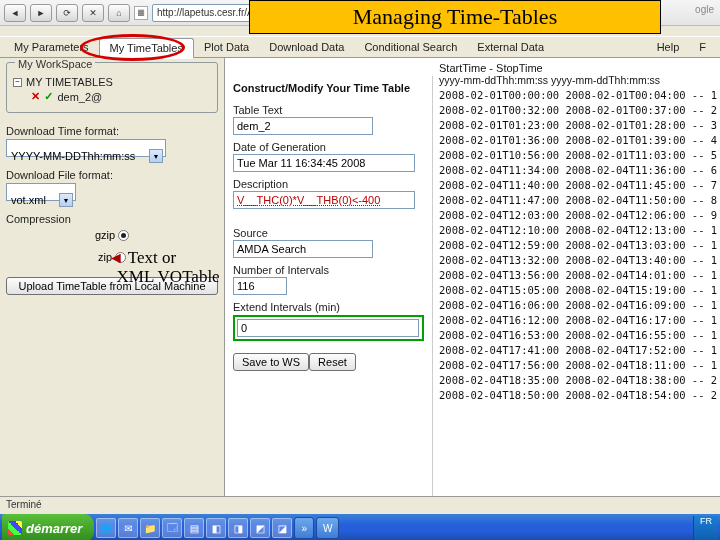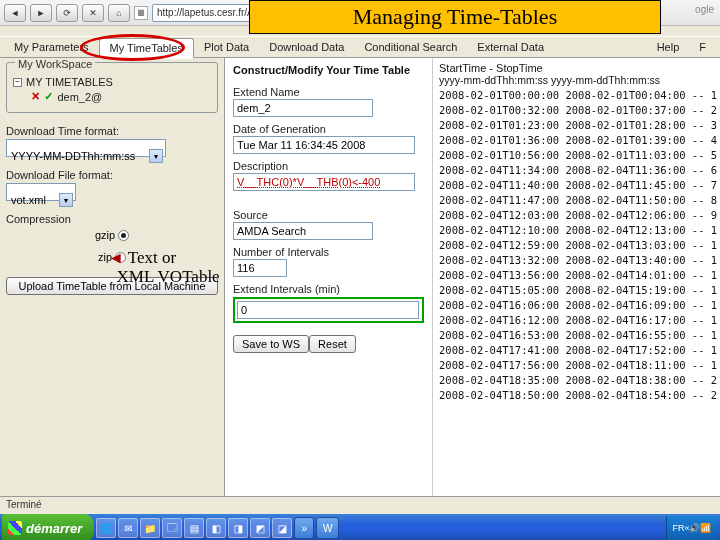--- a/index.html
+++ b/index.html
@@ -30,39 +30,39 @@
   .select .arrow { width:14px; height:14px; background:linear-gradient(#dbeafe,#b9cff0); border:1px solid #7f9db9; display:flex; align-items:center; justify-content:center; font-size:7px; }
   .small-select { width:70px; }
   .radio-row { margin-top:4px; display:flex; gap:10px; align-items:center; font-size:11px;flex-direction:column;}
   .radio { width:11px; height:11px; border:1px solid #777; border-radius:50%; background:#fff; display:inline-flex; align-items:center; justify-content:center;}
   .radio.checked::after { content:""; width:5px; height:5px; border-radius:50%; background:#222; }
   .annot { position:absolute; left:108px; top:190px; font-family:"Times New Roman",serif; font-size:17px; line-height:19px; color:#000; }
   .annot-arrow { color:#a00; font-size:16px; }
   .btn { background:linear-gradient(#fdfdfd,#e3e3e3); border:1px solid #707070; border-radius:3px; padding:2px 8px; font-size:11px; cursor:pointer; }
   .upload-btn { margin-top:14px; width:212px; }
   .main { flex:1; background:#fff; display:flex; position:relative; }
-  .form-col { width:208px; padding:6px 8px; border-right:1px solid #ccc; }
+  .form-col { width:208px; padding:6px 8px; border-right:1px solid #ccc;margin-top:18px; }
   .form-head { font-weight:bold; font-size:11px; color:#111; margin-bottom:10px;}
   .form-lbl { display:block; font-size:11px; margin-top:6px; color:#222; }
   .inp { width:140px; height:18px; border:1px solid #7f9db9; background:#fff; padding:0 3px; font-size:11px; margin-top:1px; display:flex; align-items:center; }
   .inp.wide { width:182px; }
   .inp.red { color:#b00; text-decoration:underline dotted #b00; }
   .green-box { border:2px solid #00a000; padding:2px; margin-top:2px; }
   .btn-row { margin-top:12px; display:flex; gap:0; }
   .list-col { flex:1; padding:4px 6px; font-size:10.5px; color:#111; overflow:hidden; }
   .list-head { font-size:11px; color:#111; }
   .list-sub { font-size:10.5px; color:#111; margin-bottom:2px; }
   .list-row { white-space:nowrap; font-family:Tahoma,monospace; font-size:10.5px; line-height:15px;}
   .statusbar { height:18px; border-top:1px solid #999; background:#ece9d8; font-size:10px; padding:2px 6px; color:#333;}
   .taskbar { height:28px; background:linear-gradient(#3a81d7,#245edb 40%,#245edb 60%,#1a49a6); display:flex; align-items:center; padding:0 2px; gap:2px;}
   .start { height:28px; padding:0 12px 0 6px; background:linear-gradient(#5abf3a,#2e8b1a); border-radius:3px 10px 10px 3px; color:#fff; font-weight:bold; font-style:italic; font-size:13px; display:flex; align-items:center; gap:4px;}
   .start .flag { width:14px; height:14px; background:linear-gradient(45deg,#f44 25%,#4f4 25% 50%,#44f 50% 75%,#ff4 75%); border-radius:2px;}
   .tb-item { width:20px; height:20px; background:rgba(255,255,255,0.25); border:1px solid rgba(255,255,255,0.4); border-radius:2px; display:flex; align-items:center; justify-content:center; font-size:10px; color:#fff;}
   .tb-tab { height:22px; background:linear-gradient(#6fa9ec,#3c7ed8); border:1px solid #1e4a99; border-radius:3px; padding:0 6px; color:#fff; font-size:10px; display:flex; align-items:center; gap:3px; min-width:14px;}
-  .tray { margin-left:auto; display:flex; align-items:center; gap:0; padding:0 6px; height:24px; background:linear-gradient(#1a7fd4,#0f5fb0); border-left:1px solid #0a4a8c;}
+  .tray { margin-left:auto; display:flex; align-items:center; gap:12px; padding:0 6px; height:24px; background:linear-gradient(#1a7fd4,#0f5fb0); border-left:1px solid #0a4a8c;flex-direction:column;}
   .tray span { color:#fff; font-size:9px; }
 </style>
 </head>
 <body>
 
 <div class="browser-bar">
   <div class="nav-btn">◄</div>
   <div class="nav-btn">►</div>
   <div class="nav-btn">⟳</div>
   <div class="nav-btn">✕</div>
@@ -137,21 +137,21 @@
       <span class="annot-arrow">◄</span>
       <span>Text or</span><br>
       &nbsp;&nbsp;<span>XML VOTable</span>
     </div>
   </div>
 
   <div class="main">
     <div class="form-col">
       <div class="form-head">Construct/Modify Your Time Table</div>
 
-      <span class="form-lbl">Extend Name</span>
+      <span class="form-lbl">Table Text</span>
       <div class="inp">dem_2</div>
 
       <span class="form-lbl">Date of Generation</span>
       <div class="inp wide">Tue Mar 11 16:34:45 2008</div>
 
       <span class="form-lbl">Description</span>
       <div class="inp wide red">V__THC(0)*V__THB(0)&lt;-400</div>
 
       <span class="form-lbl" style="margin-top:18px;">Source</span>
       <div class="inp">AMDA Search</div>

